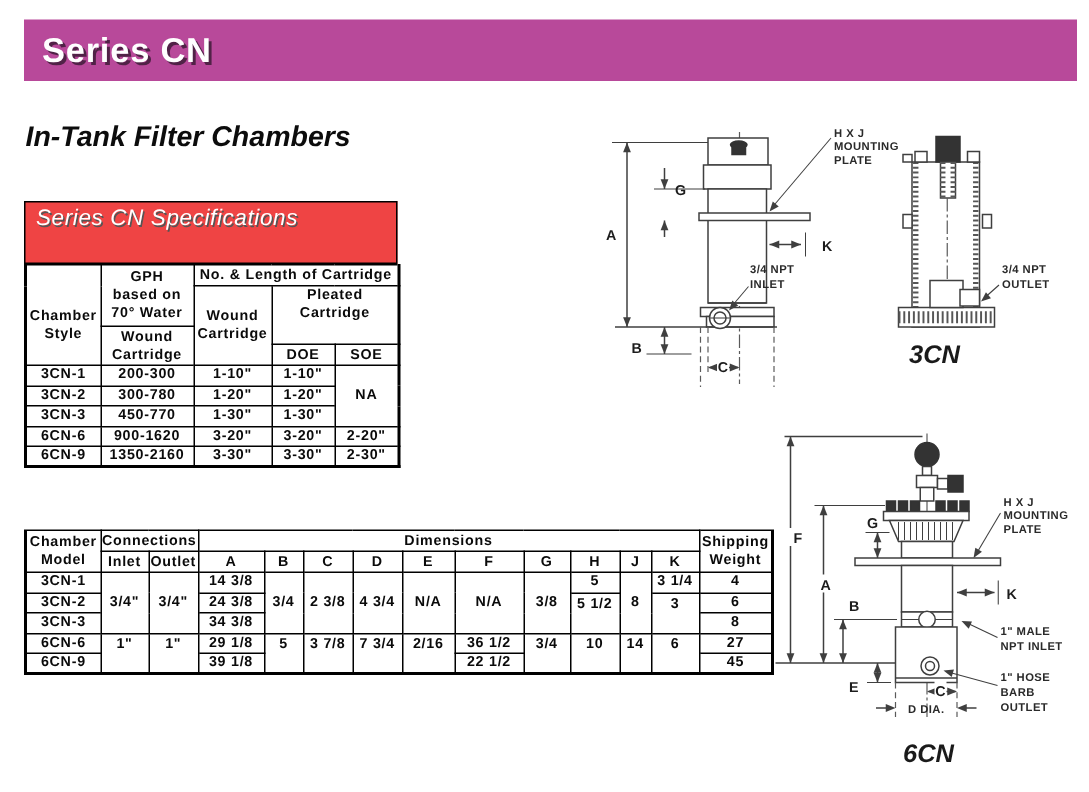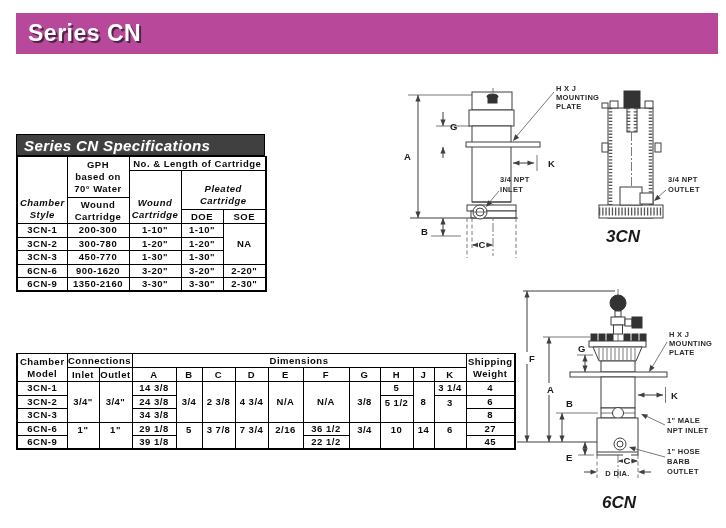--- a/index.html
+++ b/index.html
@@ -7,28 +7,28 @@
         font-family:"Liberation Sans",sans-serif;color:#111;border-radius:28px;}
   
   .banner{position:absolute;left:16px;top:13px;width:702px;height:41px;background:#b8499a;
           box-sizing:border-box;display:flex;align-items:center;padding-left:12px;}
   .banner-title{color:#fff;font-weight:bold;font-size:23px;letter-spacing:.5px;
           text-shadow:2px 2px 0 rgba(55,25,50,.8);}
   .subtitle{position:absolute;left:17px;top:81px;font-size:19px;font-weight:bold;
           font-style:italic;color:#0c0c0c;}
   
   .tblwrap{position:absolute;}
-  .tbl-title{background:#404040;color:#fff;font-weight:bold;font-style:italic;font-size:15px;
-          padding:2px 0 1px 7px;border:1px solid #000;letter-spacing:.4px;
+  .tbl-title{background:#ef4444;color:#fff;font-weight:normal;font-style:italic;font-size:15px;
+          padding:2px 0 21px 7px;border:1px solid #000;letter-spacing:.4px;
           text-shadow:1px 1px 0 #555;}
   table{border-collapse:collapse;table-layout:fixed;border:2px solid #000;background:#fff;}
   th,td{border:1px solid #000;font-size:9.5px;font-weight:bold;text-align:center;
           padding:0;letter-spacing:.5px;line-height:1.22;color:#0a0a0a;}
   th div{line-height:1.25;}
-  .vb{vertical-align:bottom;padding-bottom:2px;font-style:italic;}
+  .vb{vertical-align:bottom;padding-bottom:14px;}
   .vt{vertical-align:top;padding-top:1px;}
   tr.d{height:13.5px;margin-top:34px;}
   
   .diag{position:absolute;}
   .ln{stroke:#3f3f3f;fill:none;stroke-width:1;}
   .lnw{stroke:#3f3f3f;fill:#fff;stroke-width:1;}
   .thin{stroke:#3f3f3f;fill:none;stroke-width:.7;}
   .cl{stroke:#5a5a5a;fill:none;stroke-width:.8;stroke-dasharray:9 2 2 2;}
   .dsh{stroke:#5a5a5a;fill:none;stroke-width:.8;stroke-dasharray:4 2.5;}
   .tex{stroke:#565656;stroke-width:3.6;stroke-dasharray:1.3 1.9;fill:none;}
@@ -39,20 +39,21 @@
   text.cap{font:italic bold 17px "Liberation Sans",sans-serif;fill:#1a1a1a;}
 </style>
 </head>
 <body>
 
 <div class="page">
 
   <div class="banner">
     <span class="banner-title">Series CN</span>
   </div>
+  <div class="subtitle">In-Tank Filter Chambers</div>
 
   <div class="tblwrap" style="left:16px;top:134px;width:249px;">
     <div class="tbl-title">Series CN Specifications</div>
     <table style="width:249px;border-top:none;">
       <colgroup>
           <col style="width:50px">
           <col style="width:62px">
           <col style="width:52px">
           <col style="width:42px">
           <col style="width:43px">

